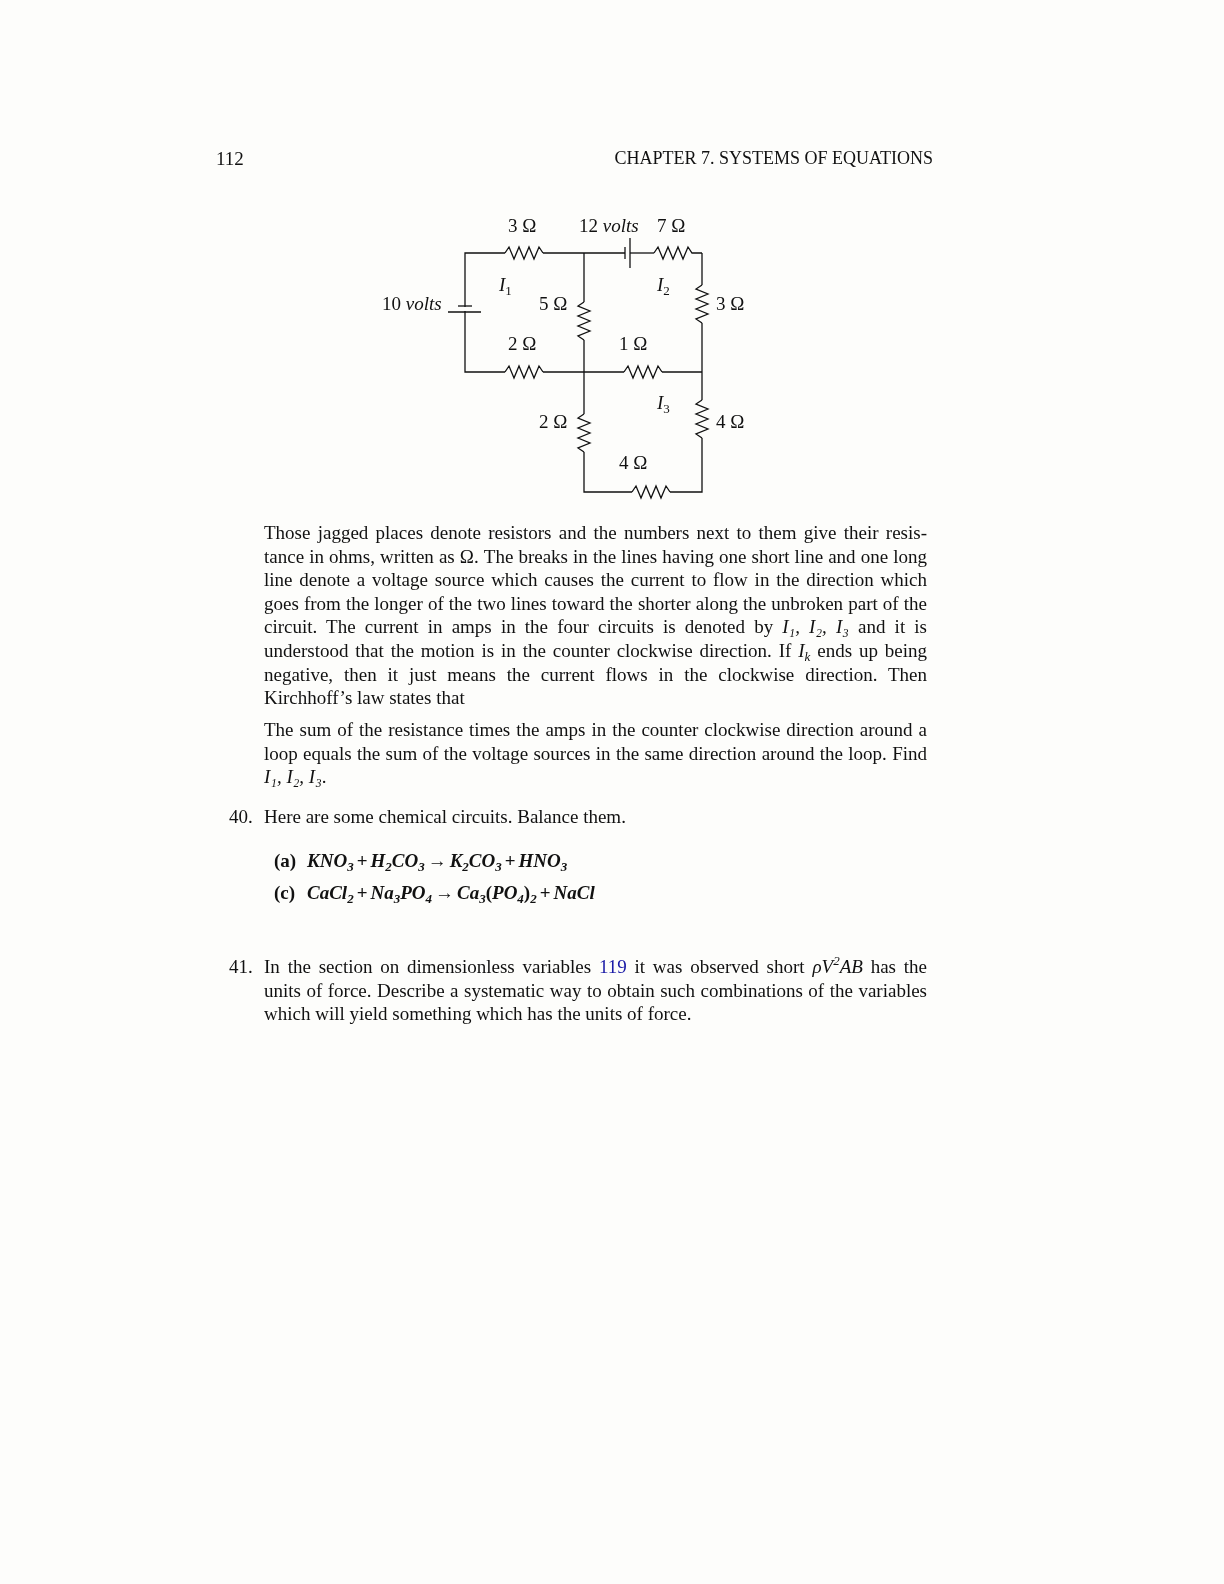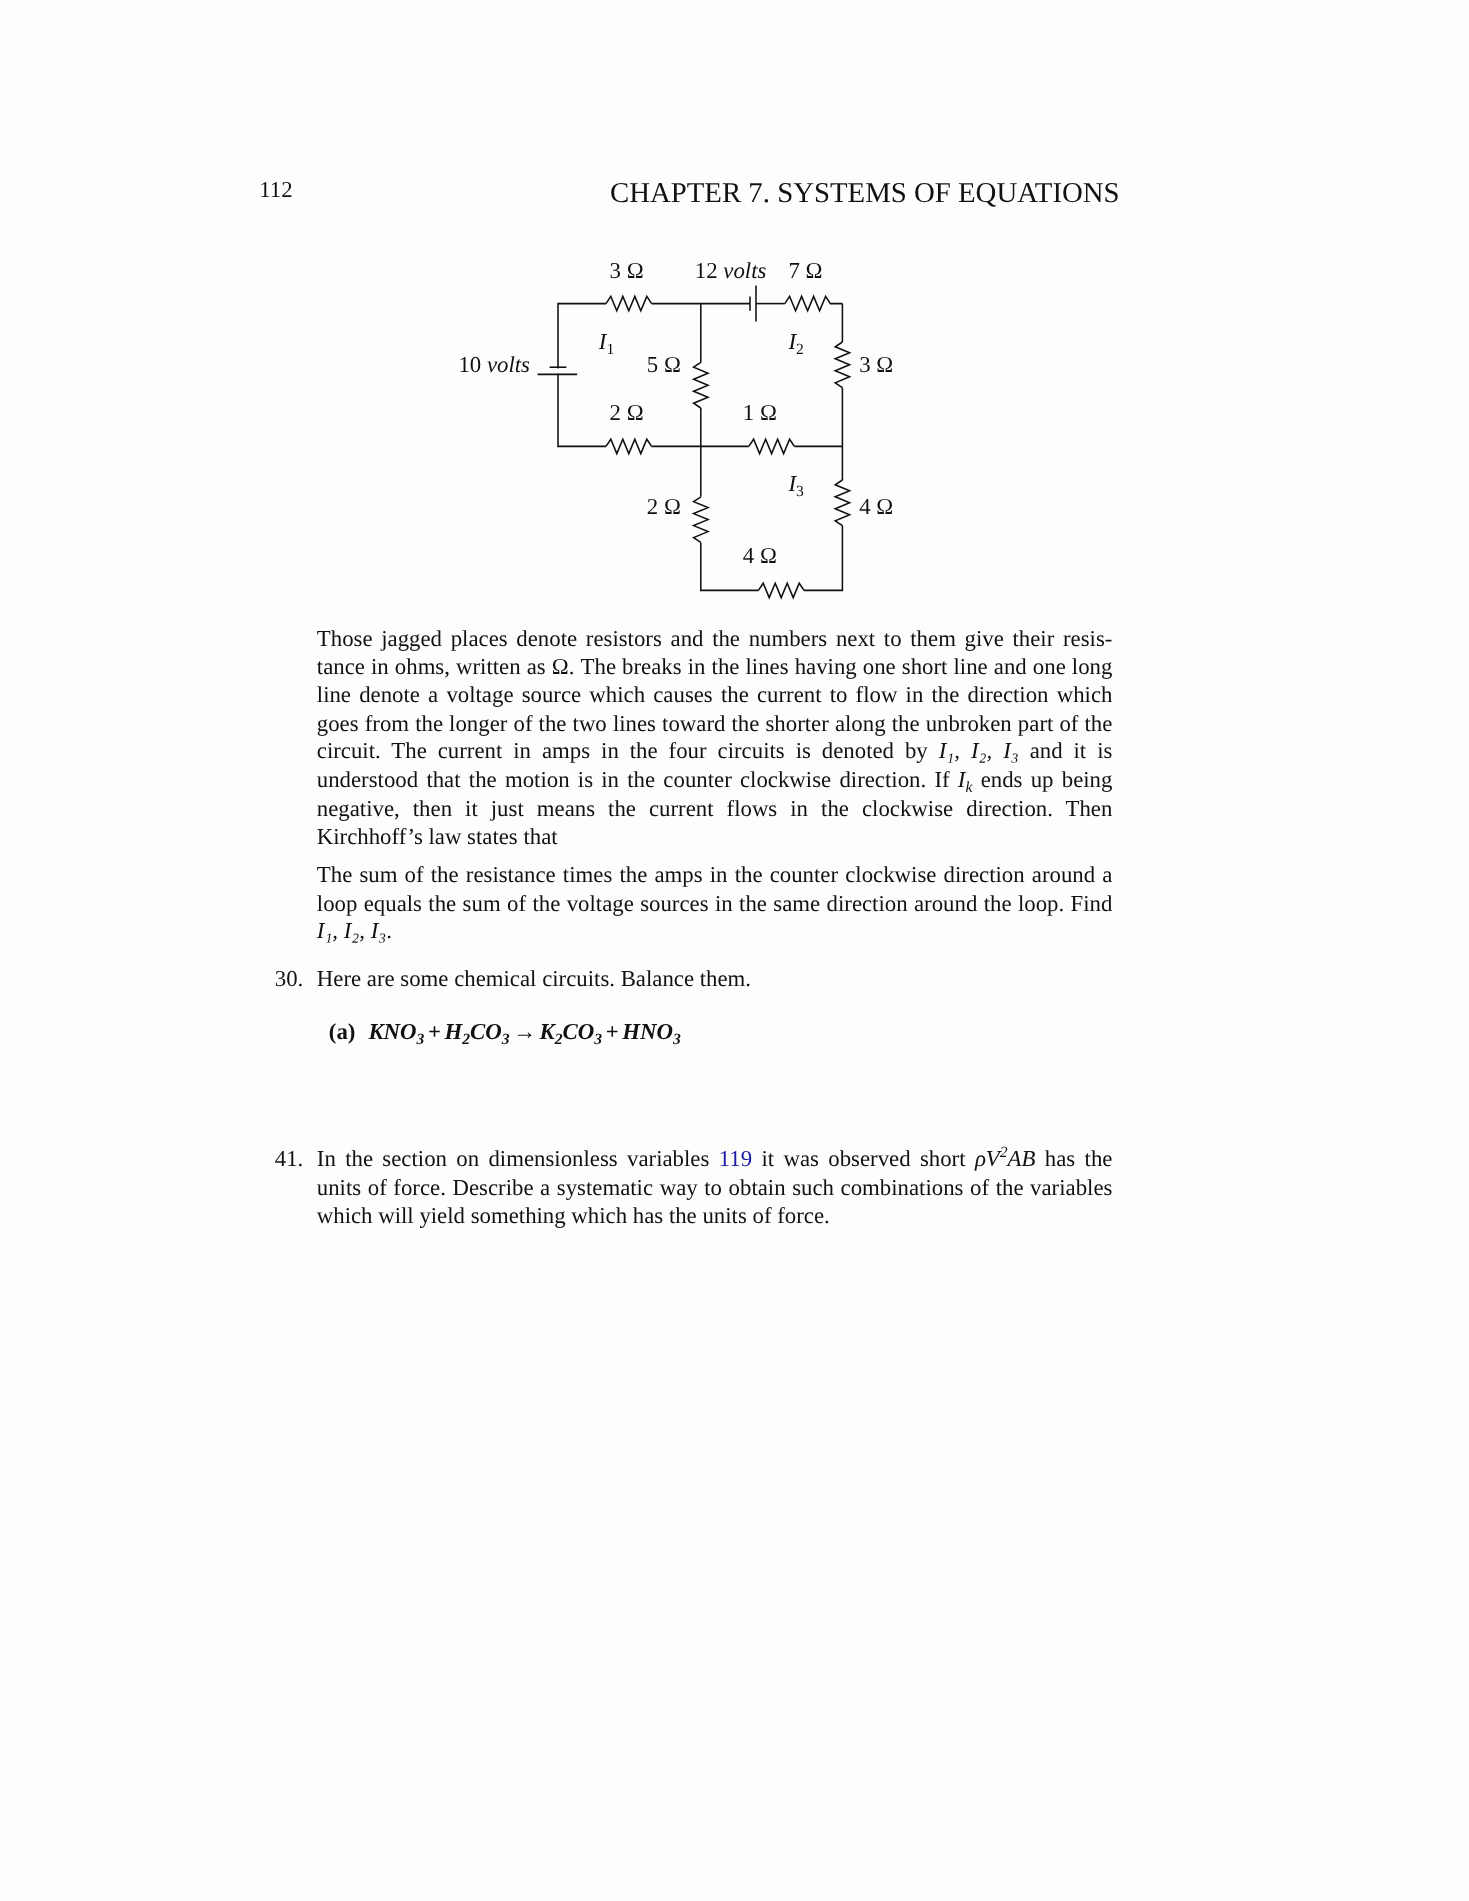--- a/index.html
+++ b/index.html
@@ -1,18 +1,18 @@
 <!DOCTYPE html>
 <html><head>
 <meta charset="utf-8">
 <style>
   html, body { margin: 0; padding: 0; background: #fdfdfb; }
   body { width: 1224px; height: 1584px; position: relative; font-family: "Liberation Serif", "DejaVu Serif", serif; color: #111; }
   .page-num { position: absolute; left: 216px; top: 148px; font-size: 19px; }
-  .running-head { position: absolute; right: 291px; top: 148px; font-size: 24px; letter-spacing: 0; }
+  .running-head { position: absolute; right: 291px; top: 148px; font-size: 18px; letter-spacing: 0; }
   #circuit { position: absolute; left: 370px; top: 200px; width: 400px; height: 300px; }
   #circuit text { font-family: "Liberation Serif", "DejaVu Serif", serif; font-size: 19px; fill: #111; }
   #circuit .it { font-style: italic; }
   .para { position: absolute; left: 264px; width: 663px; font-size: 19px; line-height: 23.6px; text-align: justify; hyphens: manual; }
   .para i { font-style: italic; }
   .item { position: absolute; left: 229px; width: 698px; font-size: 19px; line-height: 23.6px; }
   .item .num { position: absolute; left: 0; top: 0; }
   .item .body { margin-left: 35px; text-align: justify; }
   .sub { position: absolute; left: 274px; font-size: 19px; line-height: 31.5px; font-weight: bold; }
   .sub .lab { display: inline-block; width: 33px; }
@@ -90,24 +90,25 @@
 
 <div class="para" style="top:521px;">
   <span>Those jagged places denote resistors and the numbers next to them give their resis- tance in ohms, written as Ω. The breaks in the lines having one short line and one long line denote a voltage source which causes the current to flow in the direction which goes from the longer of the two lines toward the shorter along the unbroken part of the circuit. The current in amps in the four circuits is denoted by </span><i>I₁, I₂, I₃</i><span> and it is understood that the motion is in the counter clockwise direction. If </span><i><span>I</span><sub>k</sub></i><span> ends up being negative, then it just means the current flows in the clockwise direction. Then Kirchhoff’s law states that</span>
 </div>
 
 <div class="para" style="top:718px;">
   <span>The sum of the resistance times the amps in the counter clockwise direction around a loop equals the sum of the voltage sources in the same direction around the loop. Find </span><i>I₁, I₂, I₃</i><span>.</span>
 </div>
 
 <div class="item" style="top:805px;">
-  <span class="num">30.</span>
+  <span class="num">40.</span>
   <div class="body">Here are some chemical circuits. Balance them.</div>
 </div>
 
 <div class="sub" style="top:845px;">
   <div><span class="lab">(a)</span><span class="eq">KNO<sub>3</sub><span class="op">+</span>H<sub>2</sub>CO<sub>3</sub><span class="op">→</span>K<sub>2</sub>CO<sub>3</sub><span class="op">+</span>HNO<sub>3</sub></span></div>
+  <div><span class="lab">(c)</span><span class="eq">CaCl<sub>2</sub><span class="op">+</span>Na<sub>3</sub>PO<sub>4</sub><span class="op">→</span>Ca<sub>3</sub><span style="font-style:normal">(</span>PO<sub>4</sub><span style="font-style:normal">)</span><sub>2</sub><span class="op">+</span>NaCl</span></div>
 </div>
 
 <div class="item" style="top:955px;">
   <span class="num">41.</span>
   <div class="body"><span>In the section on dimensionless variables </span><a class="link">119</a><span> it was observed short </span><i>ρV<sup>2</sup>AB</i><span> has the units of force. Describe a systematic way to obtain such combinations of the variables which will yield something which has the units of force.</span></div>
 </div>
 
 </body></html>

